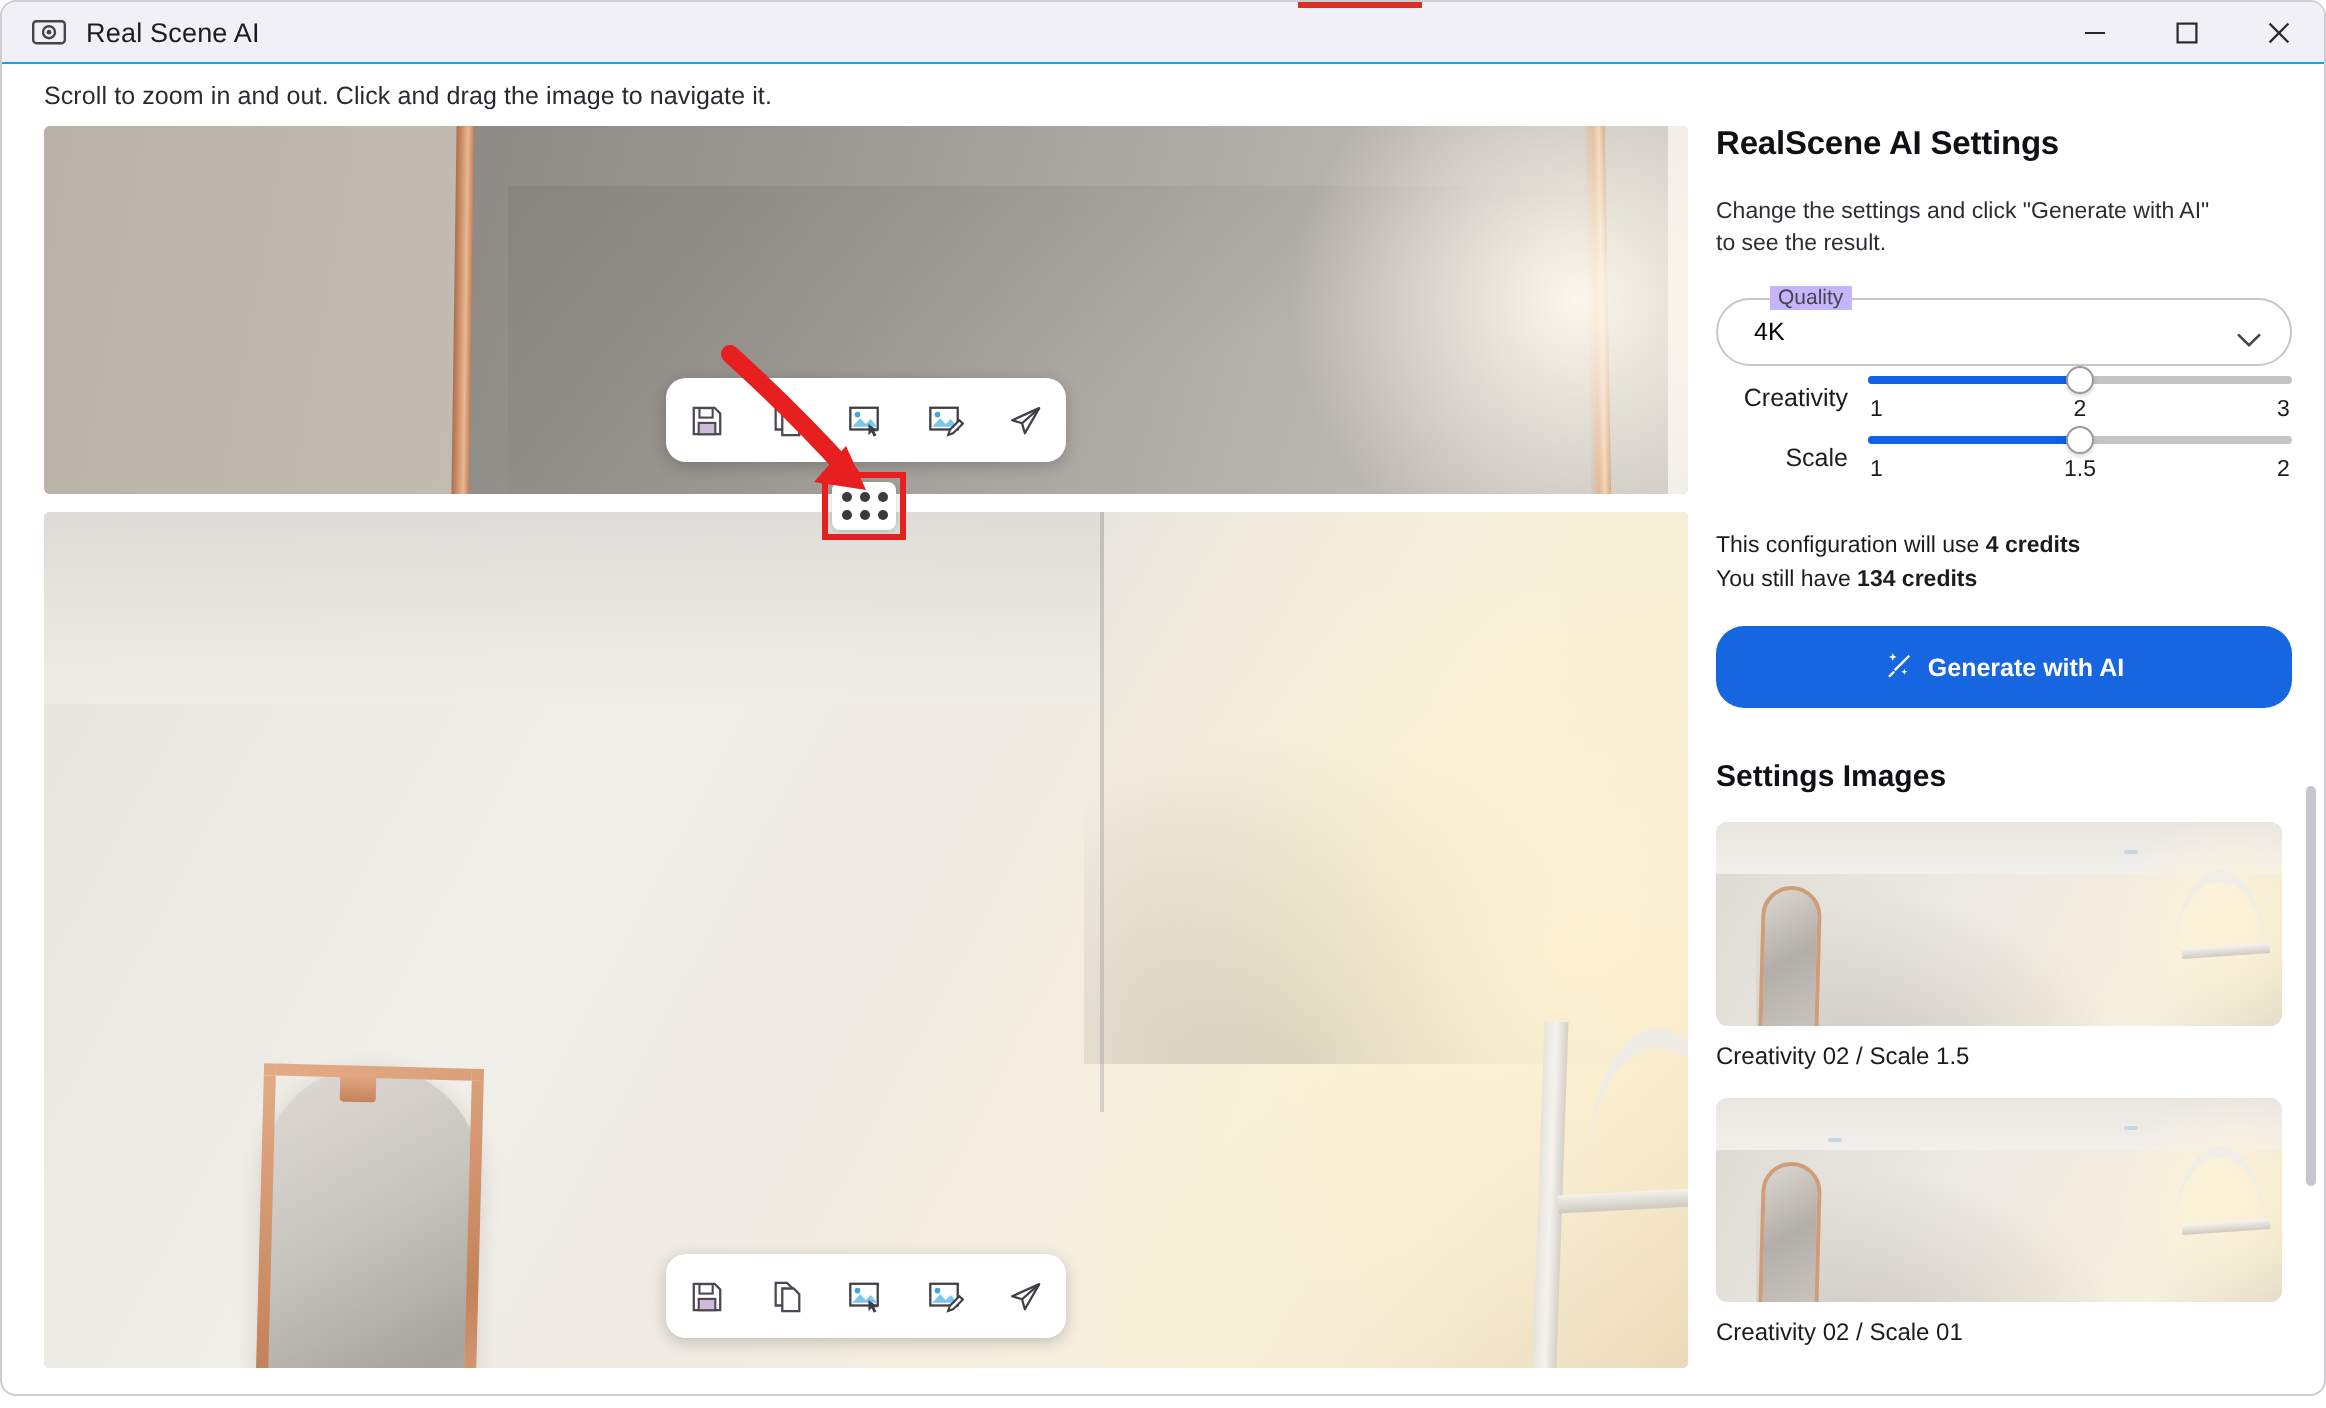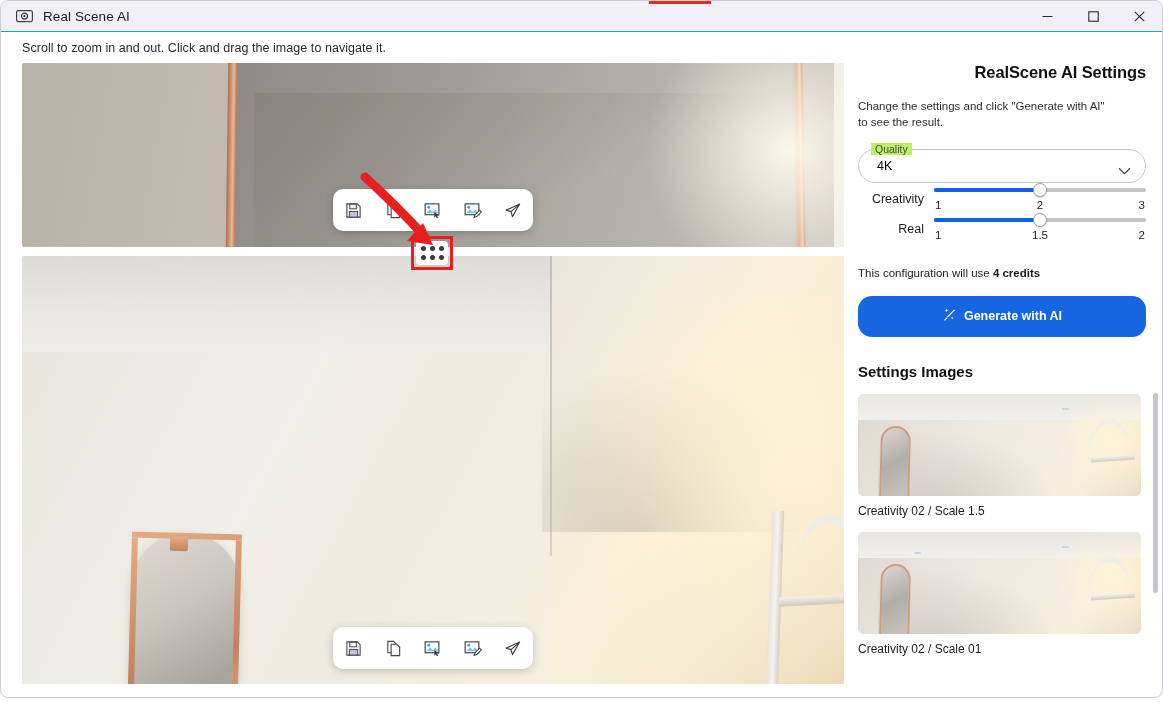--- a/index.html
+++ b/index.html
@@ -233,43 +233,42 @@
     left: 857px; top: 62px;
     width: 288px; height: 622px;
     background: #ffffff;
     overflow: hidden;
   }
   .panel-title {
     font-size: 16.5px;
     font-weight: bold;
     color: #111014;
     letter-spacing: -0.1px;
-    text-align: right;
   }
   .panel-sub {
     margin-top: 16px;
     font-size: 11.5px;
     line-height: 1.42;
     color: #2f2d33;
     width: 250px;
   }
 
   
   .field {
     position: relative;
     margin-top: 18px;
     height: 34px;
     border: 1px solid #c9c6cf;
     border-radius: 17px;
     background: #fff;
   }
   .field-label {
     position: absolute;
-    left: 12px; top: -7px;
-    background: #bef264;
+    left: 26px; top: -7px;
+    background: #c4b5fd;
     padding: 0 4px;
     font-size: 10.5px;
     color: #46454c;
   }
   .field-value {
     position: absolute;
     left: 18px; top: 9px;
     font-size: 12.5px;
     color: #000000;
   }
@@ -603,37 +602,40 @@
           </div>
           <div class="ticks">
             <span style="left:2%">1</span>
             <span style="left:50%">2</span>
             <span style="left:98%">3</span>
           </div>
         </div>
       </div>
 
       <div class="slider-row">
-        <div class="slider-label">Real</div>
+        <div class="slider-label">Scale</div>
         <div class="slider-wrap">
           <div class="track">
             <div class="track-fill" style="width:50%"></div>
             <div class="thumb" style="left:50%"></div>
           </div>
           <div class="ticks">
             <span style="left:2%">1</span>
             <span style="left:50%">1.5</span>
             <span style="left:98%">2</span>
           </div>
         </div>
       </div>
 
       <div class="credits">
         <div>
           <span>This configuration will use </span><b>4 credits</b>
+        </div>
+        <div>
+          <span>You still have </span><b>134 credits</b>
         </div>
       </div>
 
       <button class="generate-btn">
         <span>
           <svg width="15" height="15" viewBox="0 0 16 16">
             <path d="M5.2 10.4 13 2.6l.9.9-7.8 7.8z" fill="#fff"></path>
             <path d="M2.2 13.8 5 11l.9.9-2.8 2.8z" fill="#fff"></path>
             <path d="M4.1 3.1 4.7 1.6l.6 1.5 1.5.6-1.5.6-.6 1.5-.6-1.5-1.5-.6z" fill="#fff"></path>
             <path d="M10.4 11.2l.45-1.15.45 1.15 1.15.45-1.15.45-.45 1.15-.45-1.15-1.15-.45z" fill="#fff"></path>

